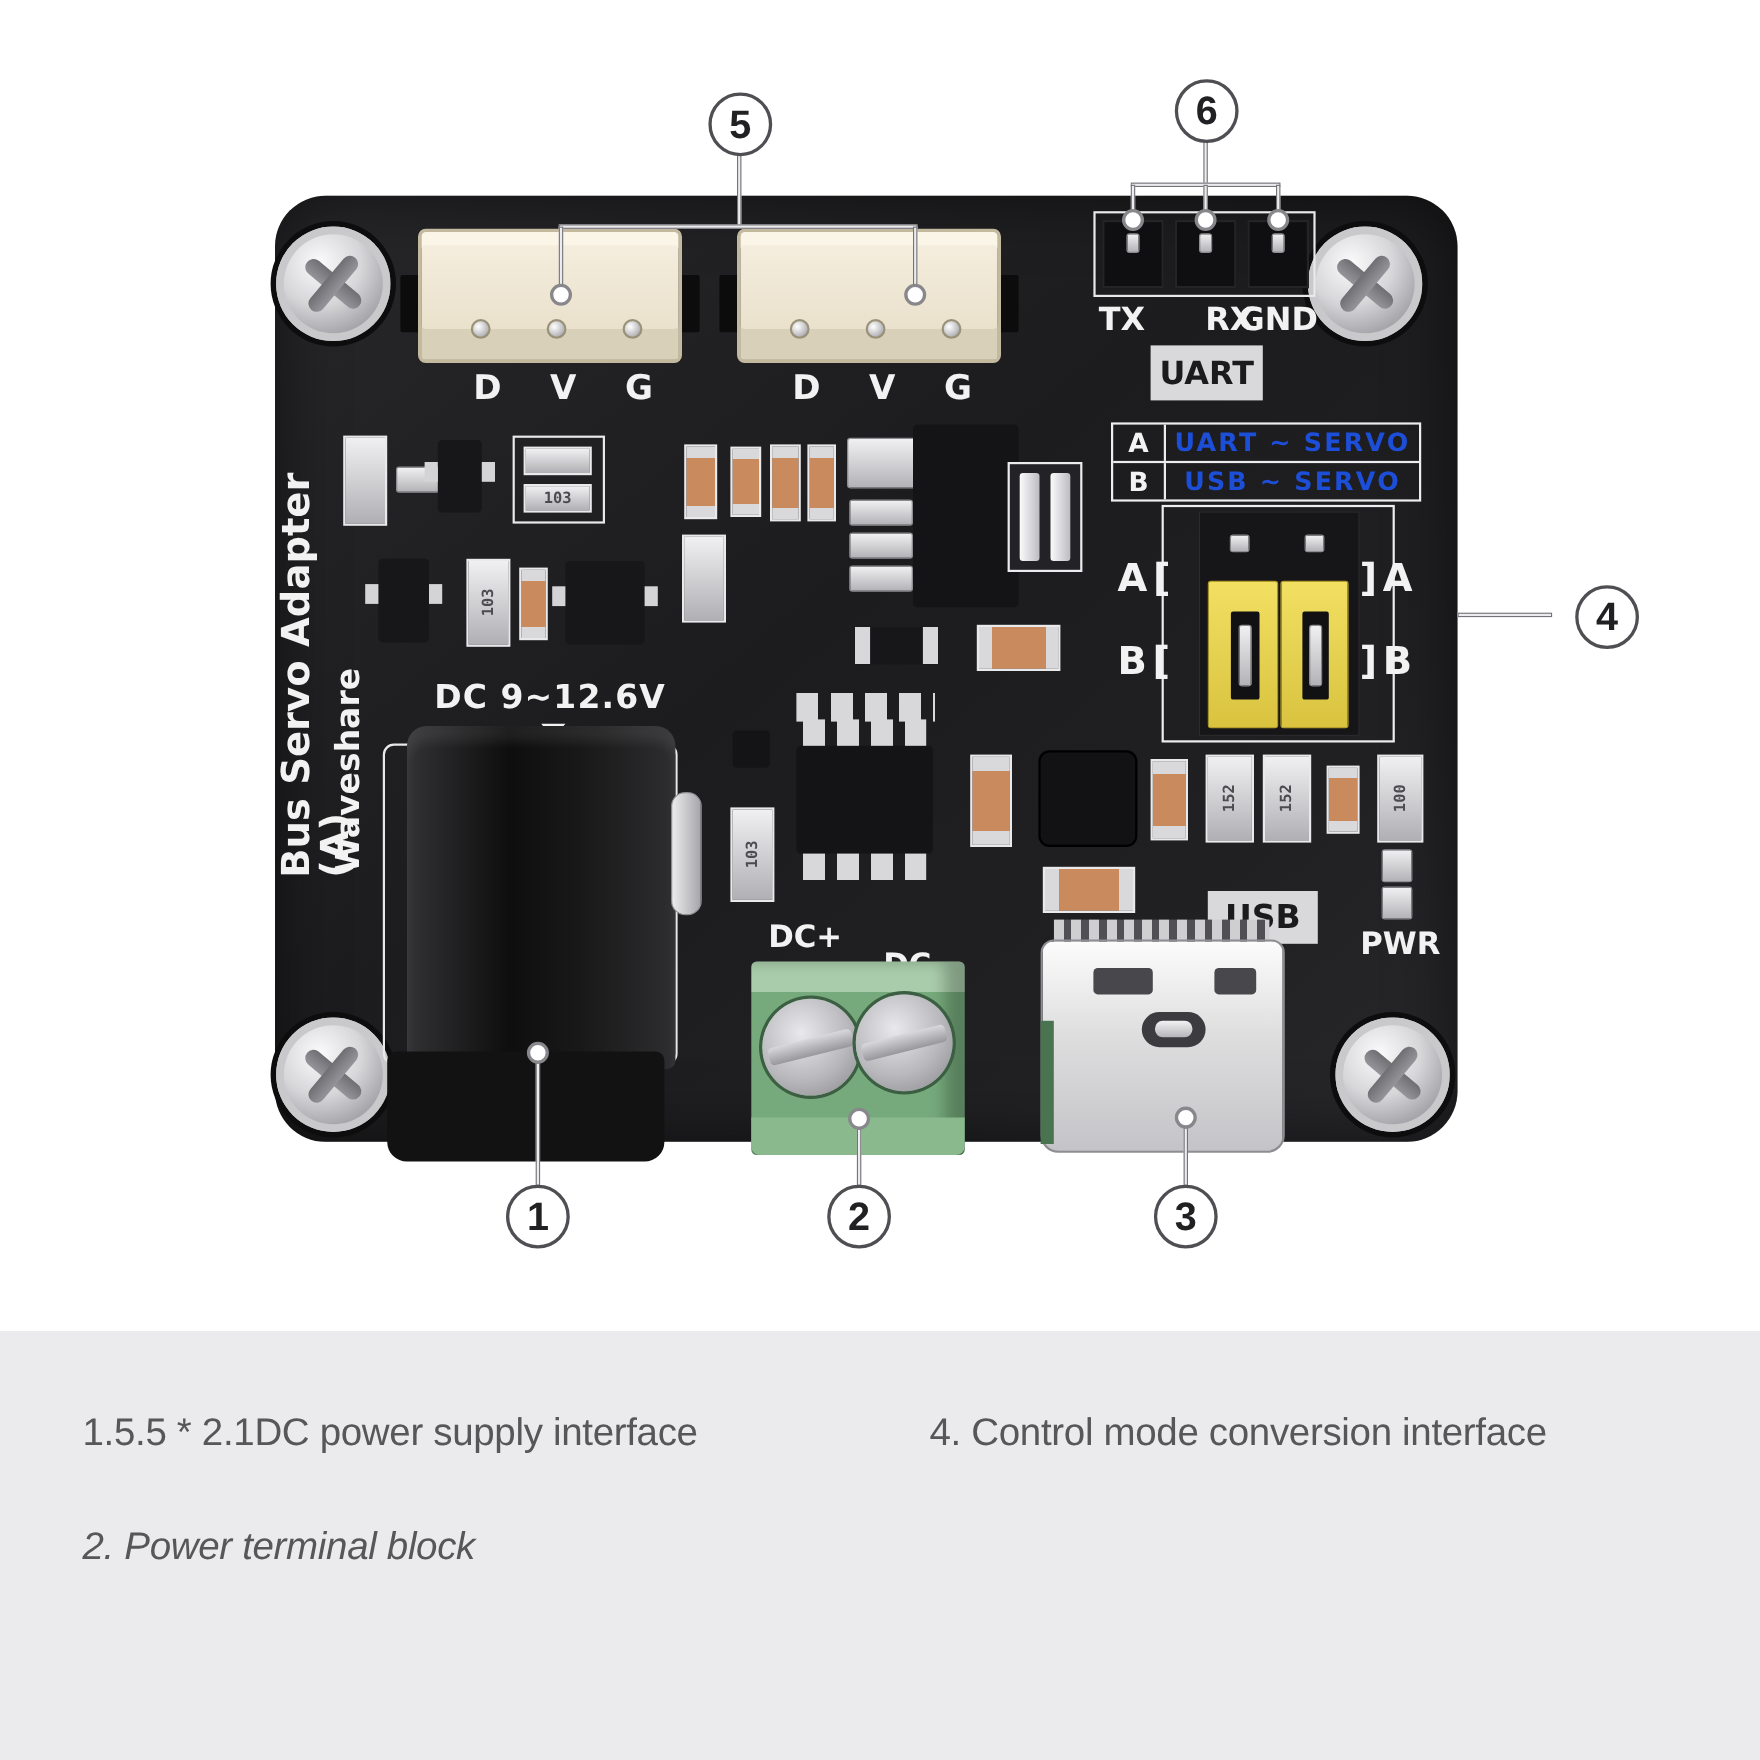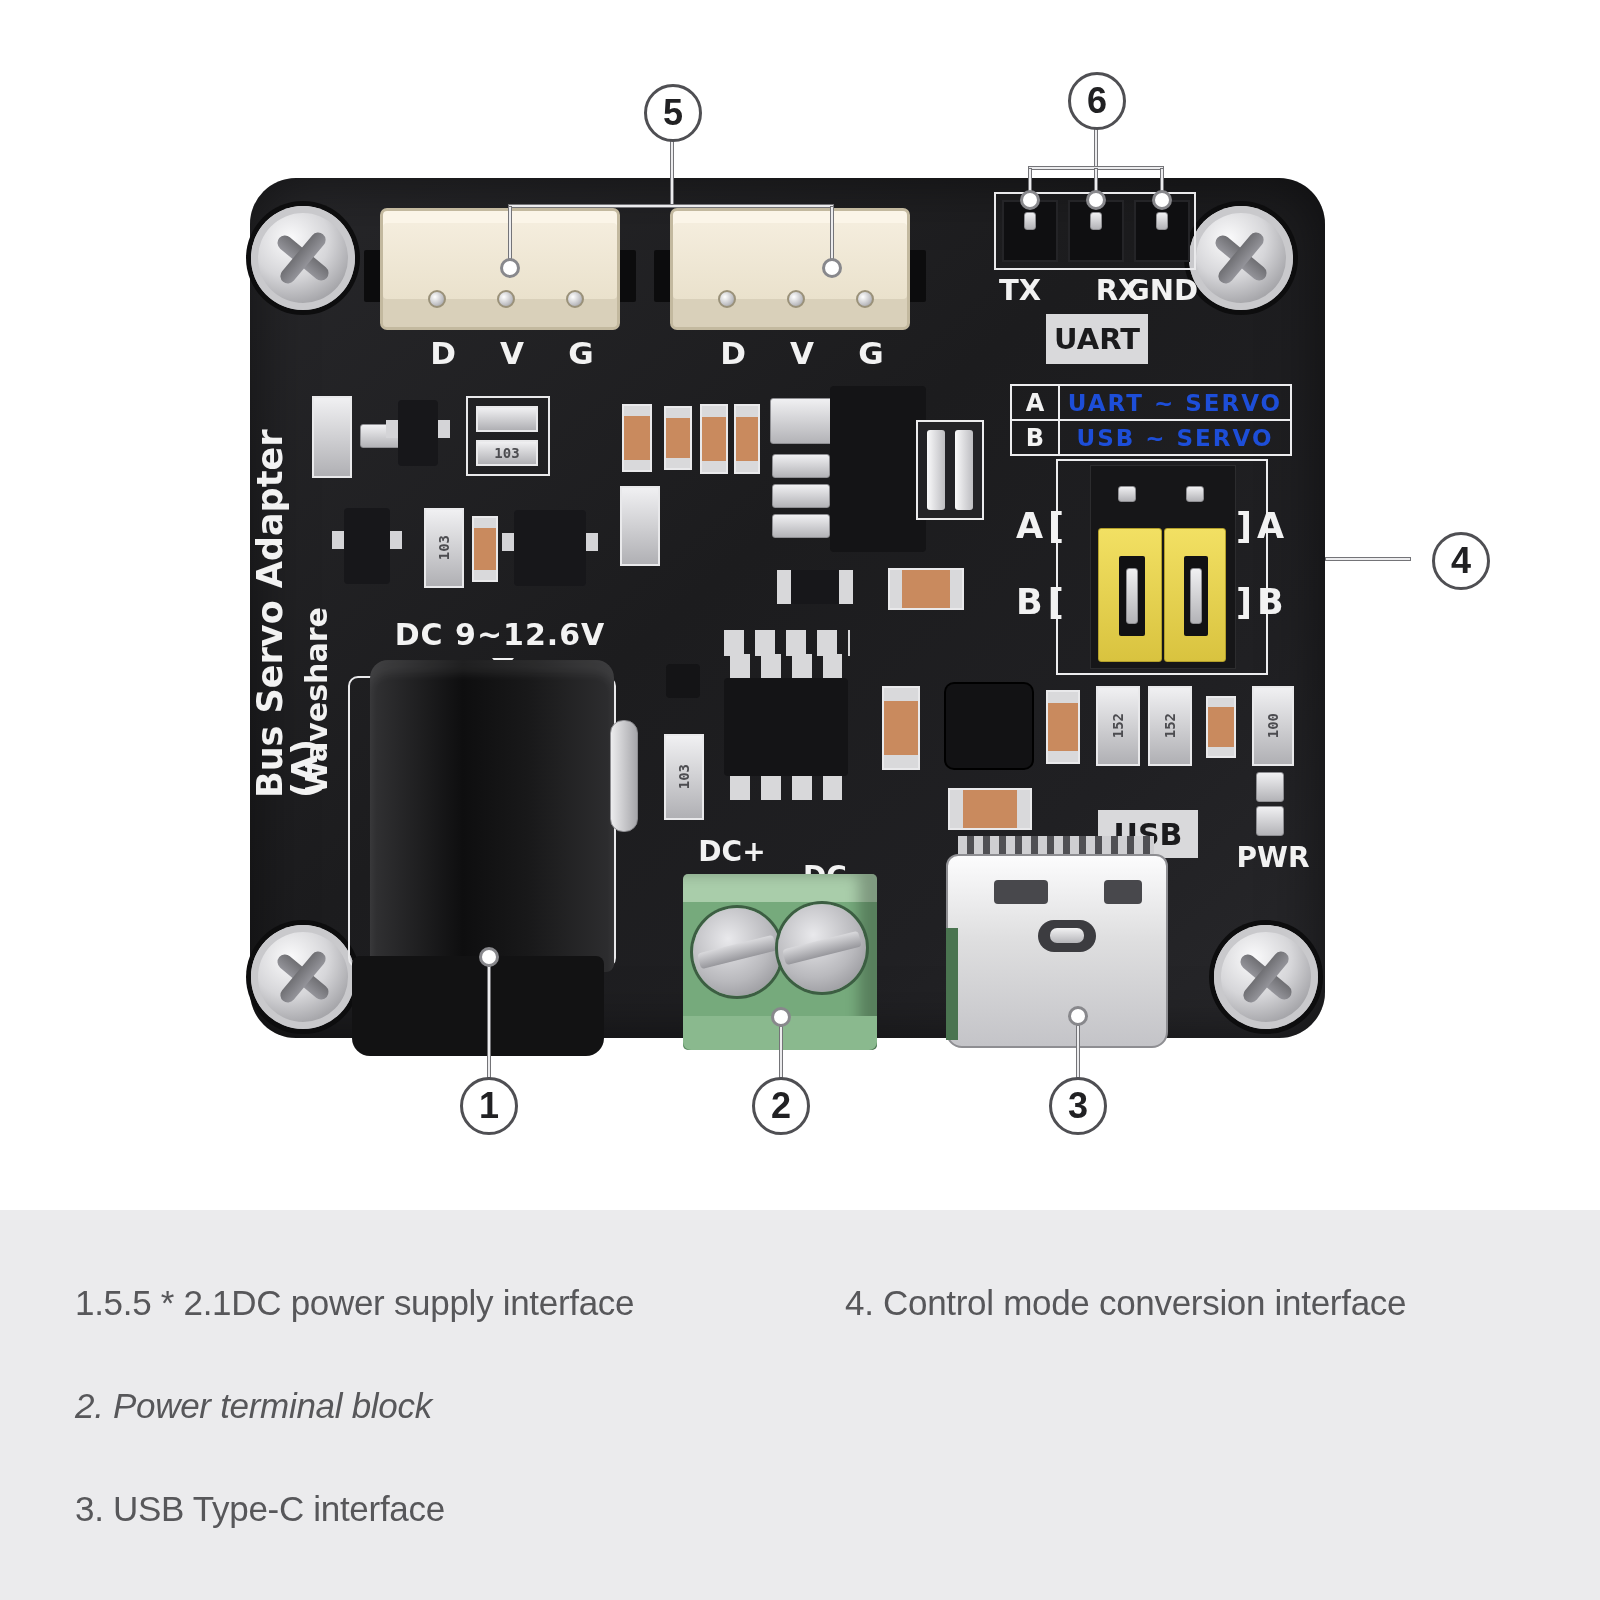--- a/index.html
+++ b/index.html
@@ -282,16 +282,15 @@
   <div class="a dot" style="left:771px;top:1007px;"></div>
   <div class="a callout" style="left:752px;top:1077px;">2</div>
 
   <div class="a lead" style="left:1076px;top:1025px;width:4px;height:53px;"></div>
   <div class="a dot" style="left:1068px;top:1006px;"></div>
   <div class="a callout" style="left:1049px;top:1077px;">3</div>
 
   <div class="a legend"></div>
   <span class="a legend-item" style="left:75px;top:1283px;">1.5.5 * 2.1DC power supply interface</span>
   <span class="a legend-item" style="left:75px;top:1386px;font-style:italic;">2. Power terminal block</span>
-  <span class="a legend-item" style="left:75px;top:1489px;">3. USB Type-C interface</span>
   <span class="a legend-item" style="left:845px;top:1283px;">4. Control mode conversion interface</span>
 
 </div>
 
 </body></html>

